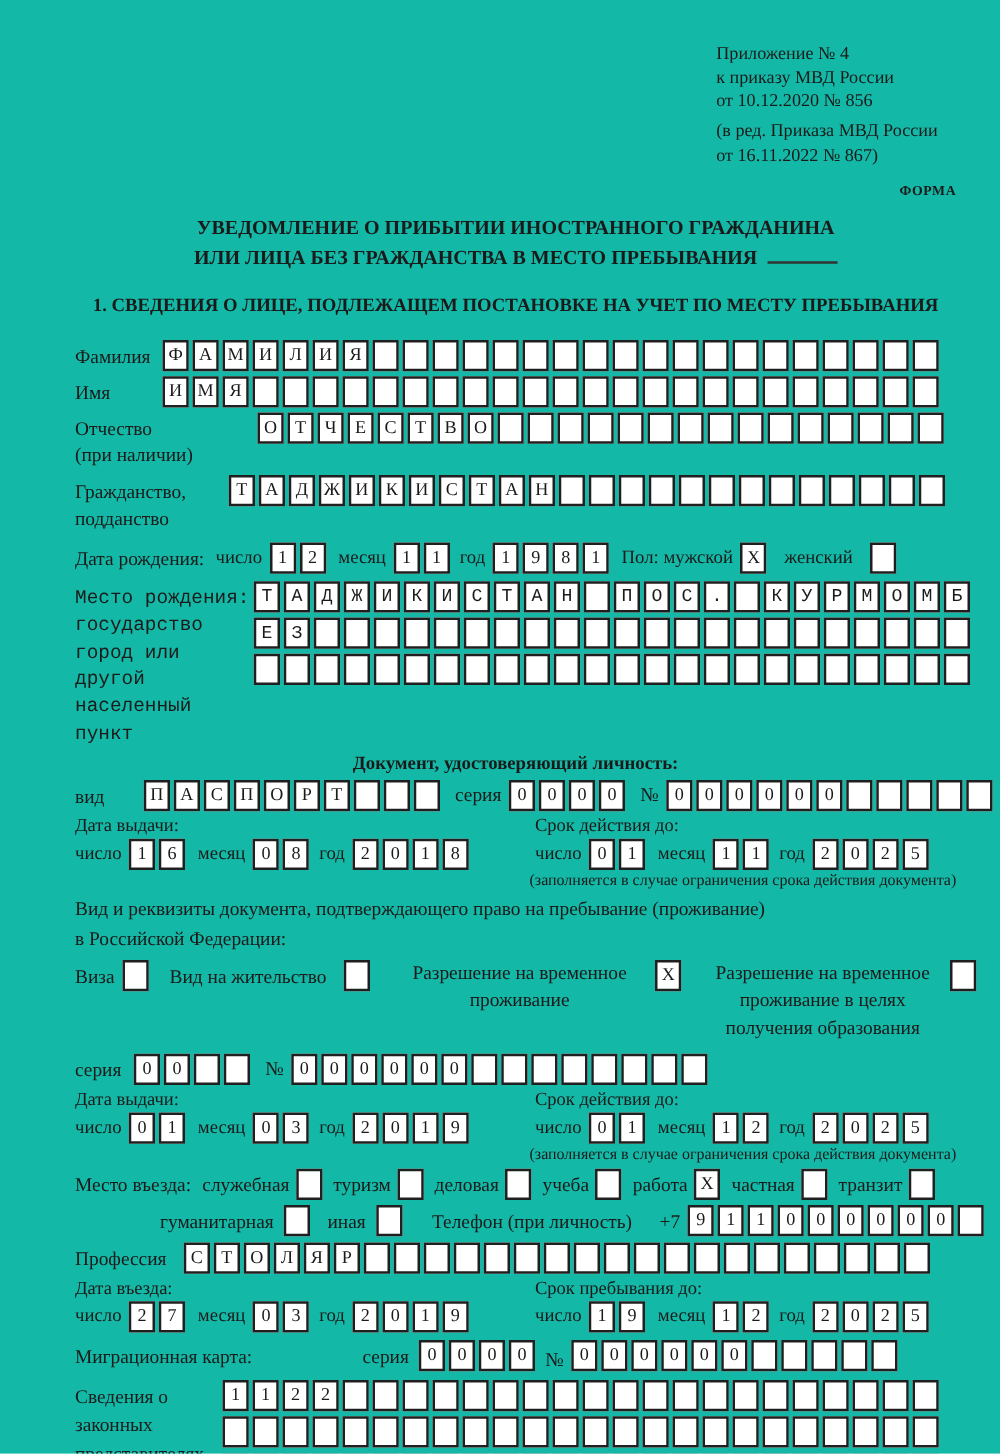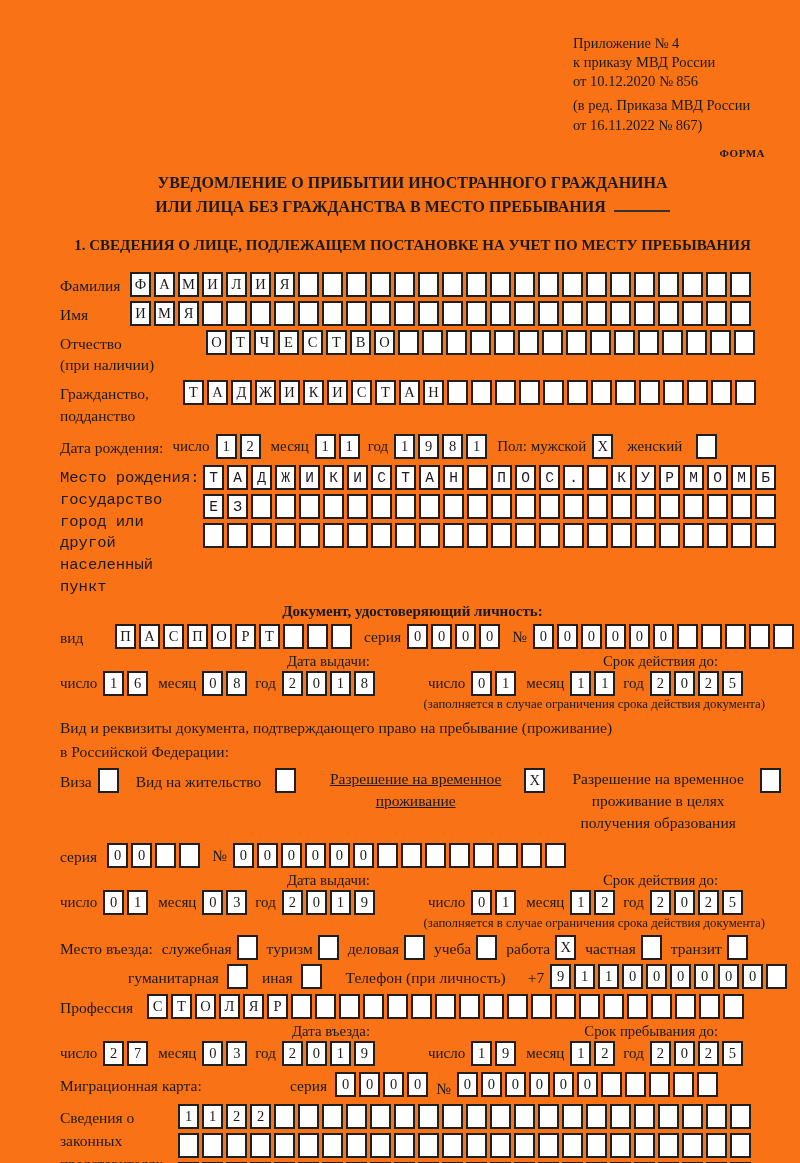--- a/index.html
+++ b/index.html
@@ -1,18 +1,18 @@
 <!DOCTYPE html>
 <html lang="ru"><head>
 <meta charset="utf-8">
 <style>
   * { margin:0; padding:0; box-sizing:border-box; }
   html,body { background:#ffffff; }
   body { width:800px; font-family:"Liberation Serif", serif; color:#1a1a1a; }
-  .page { width:800px; height:1163px; background:#f97316; padding:34px 35px 0 60px; overflow:hidden; position:relative; }
+  .page { width:800px; height:1163px; background:#14b8a6; padding:34px 35px 0 60px; overflow:hidden; position:relative; }
 
   
   .hdr-ref { width:192px; margin-left:auto; font-size:14.5px; line-height:1.32; }
   .hdr-ref .gap { height:5px; }
   .forma { text-align:right; font-weight:bold; font-size:11px; margin-top:12px; letter-spacing:.5px; }
 
   
   .title { text-align:center; font-weight:bold; font-size:16px; line-height:1.5; margin-top:12px; }
   .title .uline { display:inline-block; width:56px; border-bottom:2px solid #333; height:14px; margin-left:8px; }
 
@@ -49,36 +49,36 @@
   .ml14 { margin-left:14px; }
 
   .center-bold { text-align:center; font-weight:bold; font-size:15px; margin:2px 0 4px; }
 
   .mlr { margin:4px 6px 0 12px; font-size:15.5px; flex:none; }
 
   
   .dpair { display:flex; align-items:flex-start; }
   .dgroup-l { width:368px; flex:none; }
   .dgroup-r { flex:none; }
-  .dheading { font-size:14.8px; text-align:right; margin-bottom:1px; }
+  .dheading { font-size:14.8px; text-align:left; margin-bottom:1px; }
   .dheading-l { width:310px; }
   .dheading-r { width:290px; }
   .dline { display:flex; align-items:flex-start; }
   .dnote { text-align:right; font-size:12.8px; margin:1px 0 3px; }
 
   
   .intro { font-size:15.5px; line-height:1.55; margin-top:4px; }
   .res-opts { display:flex; align-items:flex-start; margin:4px 0 8px; }
   .opt { display:flex; align-items:flex-start; flex:none; }
   .olabel { font-size:15.5px; line-height:1.45; padding-top:3px; }
   .optwrap { text-align:center; padding-top:0; }
   .g6 > .olabel { margin-right:6px; }
   .g14 > .olabel { margin-right:14px; }
   .res-opts .opt + .opt { margin-left:17px; }
-  .w205 { width:205px;text-decoration:underline; }
+  .w205 { width:205px; }
   .w192 { width:192px; }
 
   
   .purpose .opt { margin-left:9px; }
   .purpose .opt .olabel { margin-right:5px; }
   .purpose2 { margin-left:68px; }
   .purpose2 .opt .olabel { margin-right:8px; }
   .purpose2 .opt + .opt { margin-left:14px; }
   .phone-lbl { margin-left:24px; }
   .phone-pfx { margin-left:22px; margin-right:6px; }

